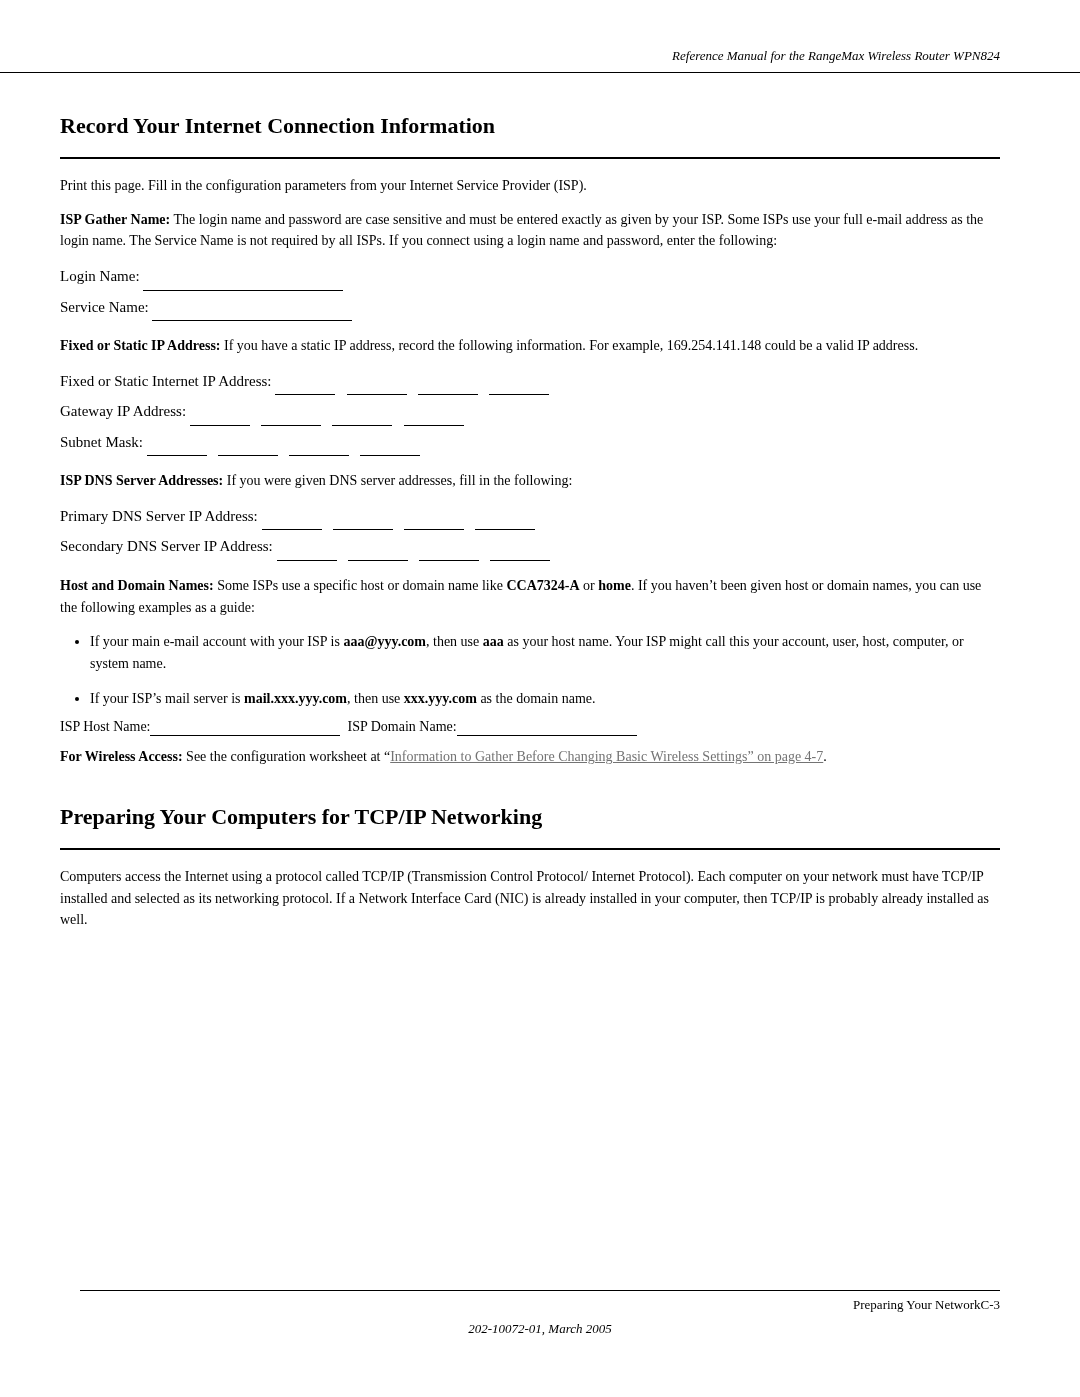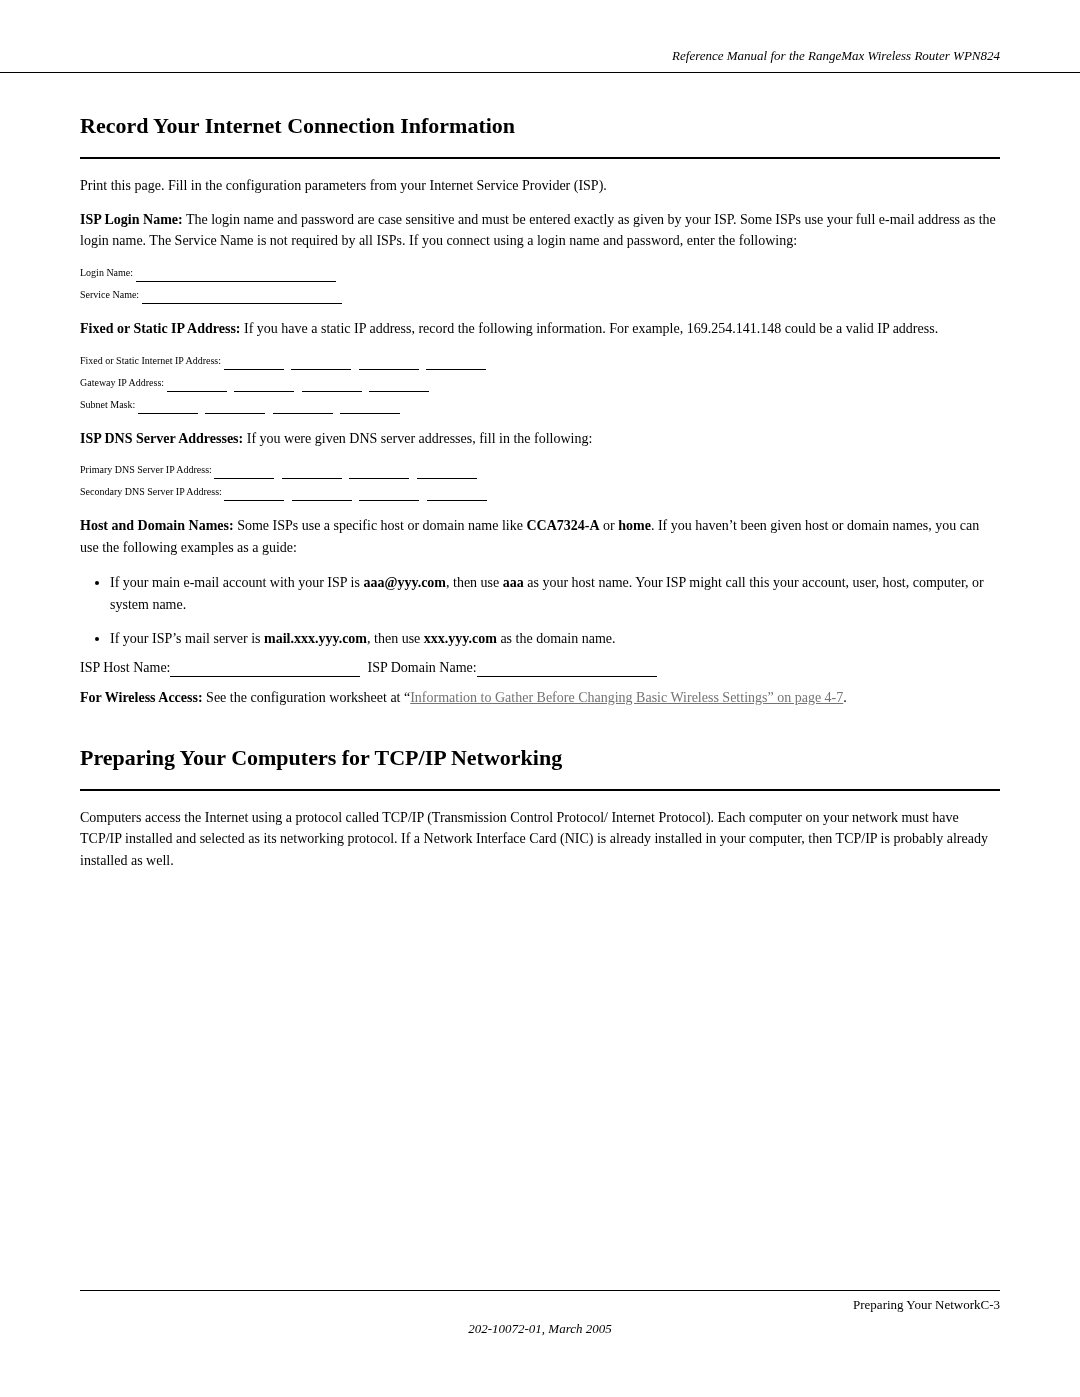--- a/index.html
+++ b/index.html
@@ -28,21 +28,21 @@
     .header {
       text-align: right;
       padding: 48px 80px 8px 80px;
       font-style: italic;
       font-size: 13px;
       color: #000;
       border-bottom: 1px solid #000;
     }
 
     .content {
-      padding: 30px 80px 0 80px;
+      padding: 30px 80px 0 60px;
     }
 
     .section-title {
       font-size: 22px;
       font-weight: bold;
       margin-bottom: 18px;
       margin-top: 10px;
     }
 
     .section-divider {
@@ -51,21 +51,21 @@
       margin-bottom: 16px;
     }
 
     .body-text {
       font-size: 14px;
       line-height: 1.55;
       margin-bottom: 12px;
     }
 
     .field-line {
-      font-size: 10px;
+      font-size: 15px;
       line-height: 1.7;
       margin-bottom: 4px;
     }
 
     .underline-field {
       display: inline-block;
       border-bottom: 1px solid #000;
       min-width: 200px;
     }
 
@@ -140,21 +140,21 @@
   </div>
 
   <div class="content">
 
     <h2 class="section-title">Record Your Internet Connection Information</h2>
     <hr class="section-divider">
 
     <p class="body-text">Print this page. Fill in the configuration parameters from your Internet Service Provider (ISP).</p>
 
     <p class="body-text">
-      <strong>ISP Login Name:</strong>
+      <strong>ISP Gather Name:</strong>
       <span>The login name and password are case sensitive and must be entered exactly as given by your ISP. Some ISPs use your full e-mail address as the login name. The Service Name is not required by all ISPs. If you connect using a login name and password, enter the following:</span>
     </p>
 
     <div class="field-line">
       <span>Login Name:</span>
       <span class="underline-field">&nbsp;</span>
     </div>
 
 
     <div class="field-line" style="margin-bottom: 14px;">

